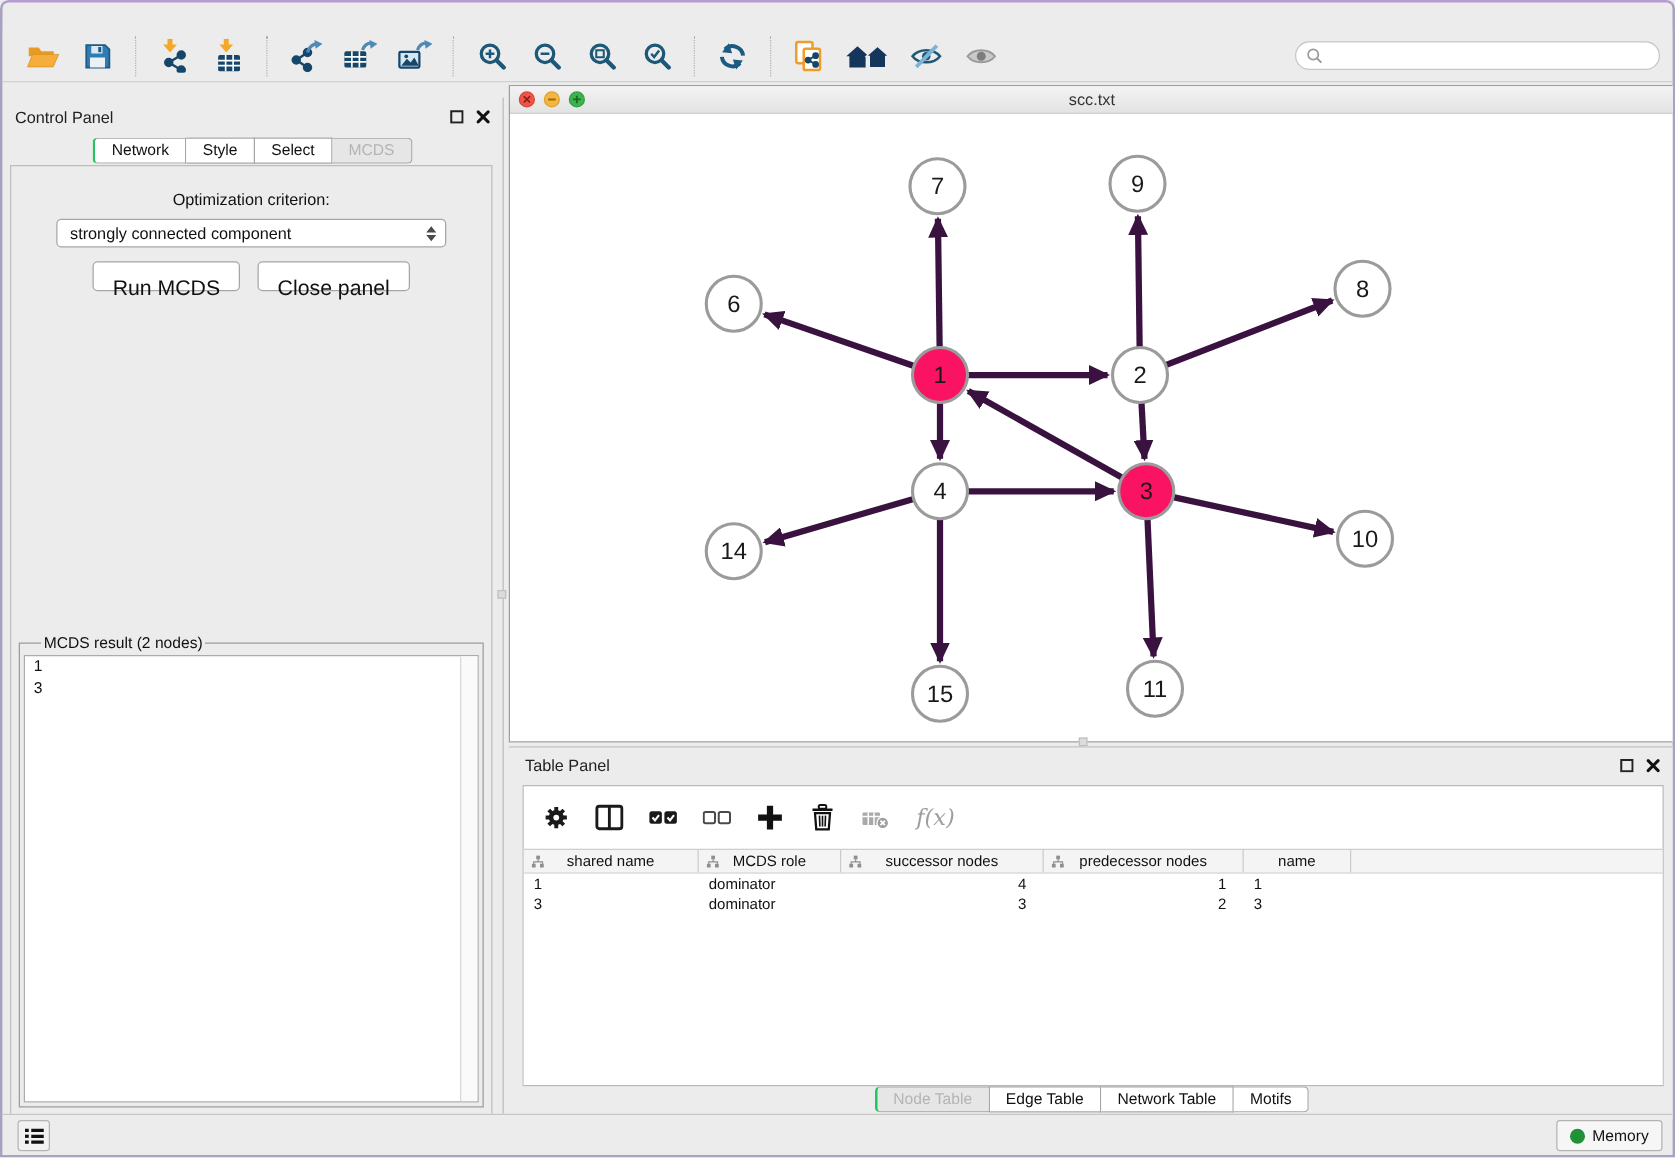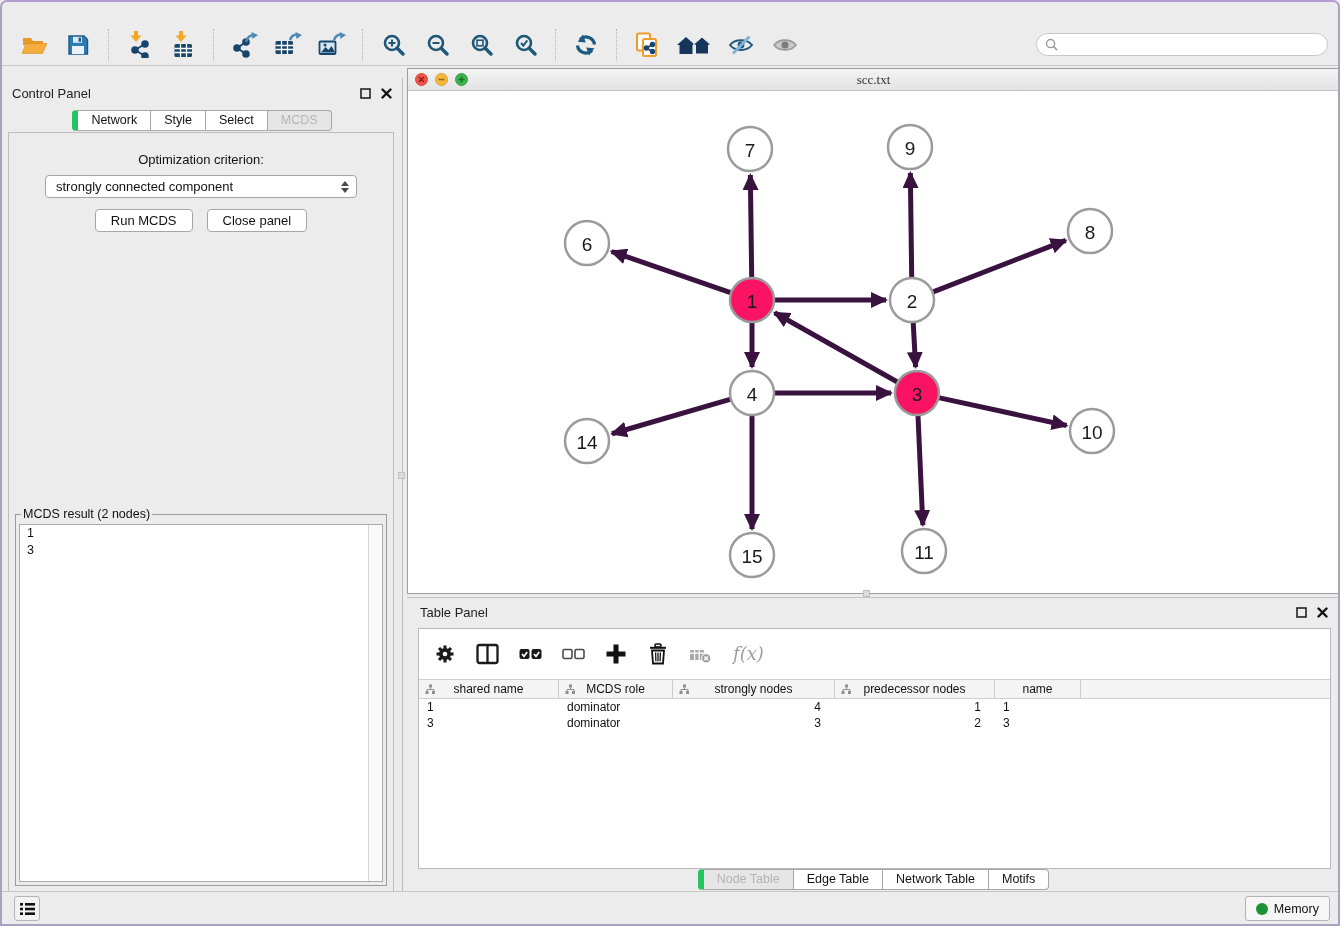--- a/index.html
+++ b/index.html
@@ -31,50 +31,50 @@
 
   
   .control-panel { position:absolute; left:0; top:12px; width:401px; height:100%; border-right:1px solid #bbb; }
   .panel-header { position:absolute; top:6px; left:10px; right:10px; height:18px; display:flex; align-items:center; }
   .panel-title { font-size:13px; color:#222; }
   .panel-btns { margin-left:auto; display:flex; gap:10px; align-items:center; }
   .panel-btns span { display:flex; }
   .cp-tabs { position:absolute; top:32px; left:0; width:100%; display:flex; justify-content:center; z-index:2; }
   .tab { background:#fff; border:1px solid #a6a6a6; border-left:none; padding:0 13px; font-size:12.5px;
          height:21px; line-height:19px; color:#111; cursor:default; }
-  .tab:first-child { border-left:6px solid #22c55e; border-radius:4px 0 0 4px; }
+  .tab:first-child { border-left:2px solid #22c55e; border-radius:4px 0 0 4px; }
   .tab:last-child { border-radius:0 4px 4px 0; }
   .tab-active { background:#e6e6e6; color:#b4b4b4; }
   .cp-body { position:absolute; top:54px; left:6px; right:8px; bottom:10px; border:1px solid #bdbdbd; }
   .opt-label { text-align:center; font-size:13px; margin-top:19px; color:#111; }
   .dropdown { display:flex; align-items:center; width:312px; height:23px; margin:8px auto 0; background:#fff;
               border:1px solid #a6a6a6; border-radius:4px; padding:0 5px 0 10px; font-size:13px; color:#111; }
   .dropdown .dval { flex:1; }
   .stepper { display:flex; flex-direction:column; gap:2px; align-items:center; padding:0 2px; }
   .step-up { width:0; height:0; border-left:4px solid transparent; border-right:4px solid transparent;
              border-bottom:5px solid #4a4a4a; }
   .step-down { width:0; height:0; border-left:4px solid transparent; border-right:4px solid transparent;
                border-top:5px solid #4a4a4a; }
   .btn-row { display:flex; justify-content:center; gap:14px; margin-top:11px; }
-  .pbutton { background:#fff; border:1px solid #a6a6a6; border-radius:4px; height:23px; padding:0 15px;
-             font-size:13px; color:#111; font-family:"Liberation Sans", sans-serif; }
+  .pbutton { background:#fff; border:1px solid #a6a6a6; border-radius:4px; height:23px; padding:11px 15px;
+             font-size:17px; color:#111; font-family:"Liberation Sans", sans-serif; }
   .result-fieldset { position:absolute; top:374px; left:6px; right:6px; bottom:6px;
                      border:1px solid #9c9c9c; padding:3px; display:flex; }
-  .result-fieldset legend { font-size:12.5px; color:#111; padding:0 2px; margin-left:2px; }
+  .result-fieldset legend { font-size:12.5px; color:#111; padding:0 2px; margin-left:14px; }
   .listbox { flex:1; background:#fff; border:1px solid #ababab; position:relative; overflow:hidden; }
   .scroll-track { position:absolute; top:0; right:0; bottom:0; width:14px; background:#fafafa;
                   border-left:1px solid #d8d8d8; }
   .result-item { font-size:12.5px; line-height:17px; padding-left:7px; color:#111; }
 
   
   .network-window { position:absolute; left:405px; top:2px; width:933px; height:526px;
                     border:1px solid #9d9d9d; background:#fff; }
   .nw-titlebar { height:22px; background:linear-gradient(#f3f3f3,#e3e3e3); border-bottom:1px solid #c4c4c4;
                  position:relative; }
-  .nw-title { text-align:center; line-height:21px; font-size:13px; color:#333;font-family:Liberation Serif, serif; }
+  .nw-title { text-align:center; line-height:21px; font-size:13px; color:#333; }
   .nw-lights { position:absolute; left:7px; top:4px; display:flex; gap:7px; }
   .nw-light { width:13px; height:13px; border-radius:50%; display:flex; align-items:center; justify-content:center; }
   .nw-red { background:#ee544a; border:1px solid #d5463d; }
   .nw-yellow { background:#f5b63e; border:1px solid #dfa032; }
   .nw-green { background:#3eb24c; border:1px solid #33a041; }
 
   
   .table-panel { position:absolute; left:405px; top:531px; width:933px; height:298px; background:#ececec;
                  border-top:1px solid #c2c2c2; }
   .tp-header { position:absolute; top:5px; left:13px; right:12px; height:18px; display:flex; align-items:center; }
@@ -502,21 +502,21 @@
                 </svg></span>
               <span class="th-label">MCDS role</span>
             </div>
             <div class="th" style="width: 162px;">
               <span class="th-icon"><svg width="11" height="11" viewBox="0 0 11 11">
                   <rect x="4" y="0.5" width="3" height="3" fill="#8f8f8f"></rect>
                   <rect x="0.5" y="7" width="3" height="3" fill="#8f8f8f"></rect>
                   <rect x="7" y="7" width="3" height="3" fill="#8f8f8f"></rect>
                   <path d="M5.5 3.5 v2 M2 7 V5.5 h7 V7" stroke="#8f8f8f" fill="none"></path>
                 </svg></span>
-              <span class="th-label">strongly nodes</span>
+              <span class="th-label">successor nodes</span>
             </div>
             <div class="th" style="width: 160px;">
               <span class="th-icon"><svg width="11" height="11" viewBox="0 0 11 11">
                   <rect x="4" y="0.5" width="3" height="3" fill="#8f8f8f"></rect>
                   <rect x="0.5" y="7" width="3" height="3" fill="#8f8f8f"></rect>
                   <rect x="7" y="7" width="3" height="3" fill="#8f8f8f"></rect>
                   <path d="M5.5 3.5 v2 M2 7 V5.5 h7 V7" stroke="#8f8f8f" fill="none"></path>
                 </svg></span>
               <span class="th-label">predecessor nodes</span>
             </div>

